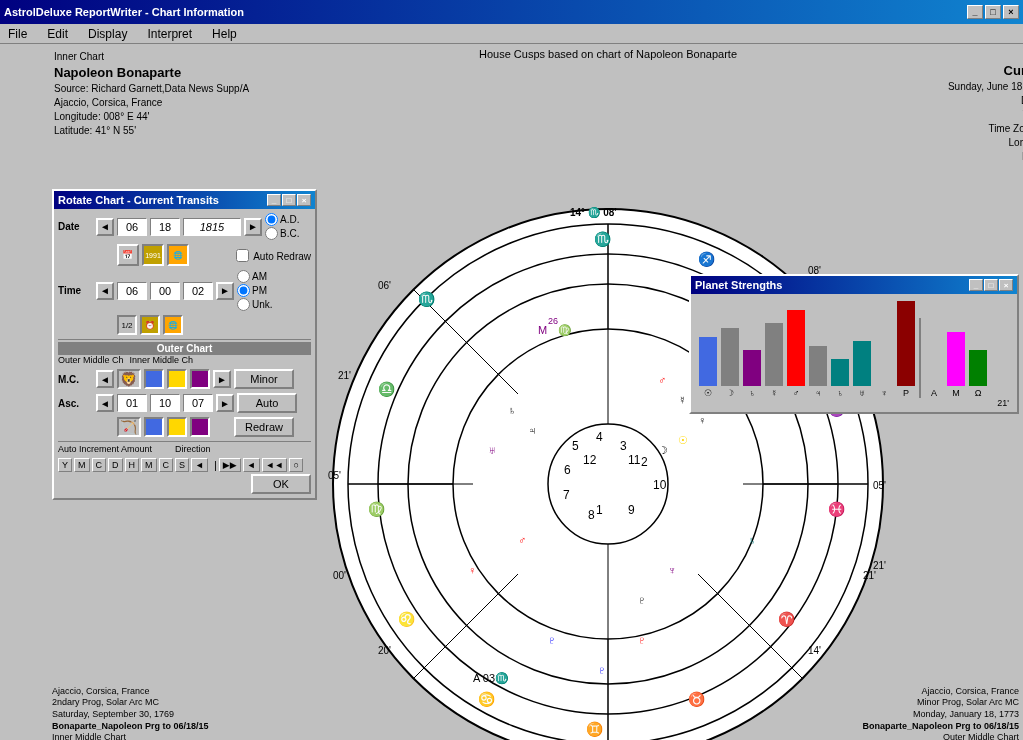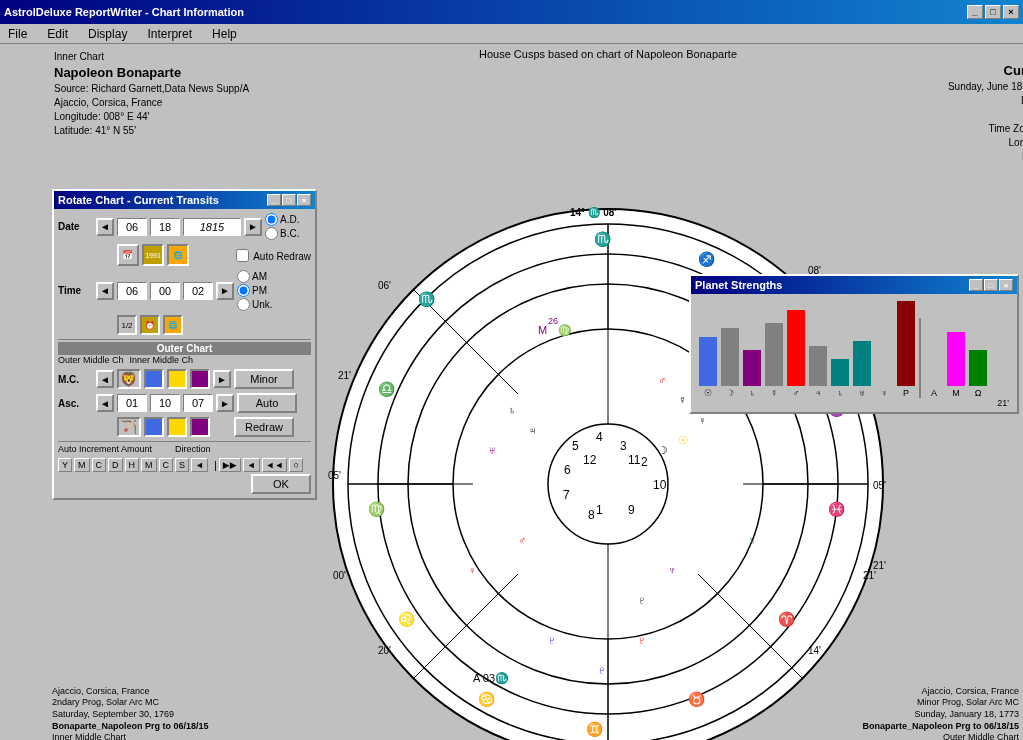--- a/index.html
+++ b/index.html
@@ -738,20 +738,20 @@
           </div>
         <div style="display:flex; justify-content:flex-end; padding-right:4px; font-size:9px;">
           <span>21'</span>
         </div>
       </div>
     </div>
 
     <div class="bottom-right-info">
       <div>Ajaccio, Corsica, France</div>
       <div>Minor Prog, Solar Arc MC</div>
-      <div>Sunday, January 18, 1773</div>
+      <div>Monday, January 18, 1773</div>
       <div style="font-weight:bold">Bonaparte_Napoleon Prg to 06/18/15</div>
       <div>Outer Middle Chart</div>
     </div>
 
   </div>
 
 </div>
 
 </body></html>

